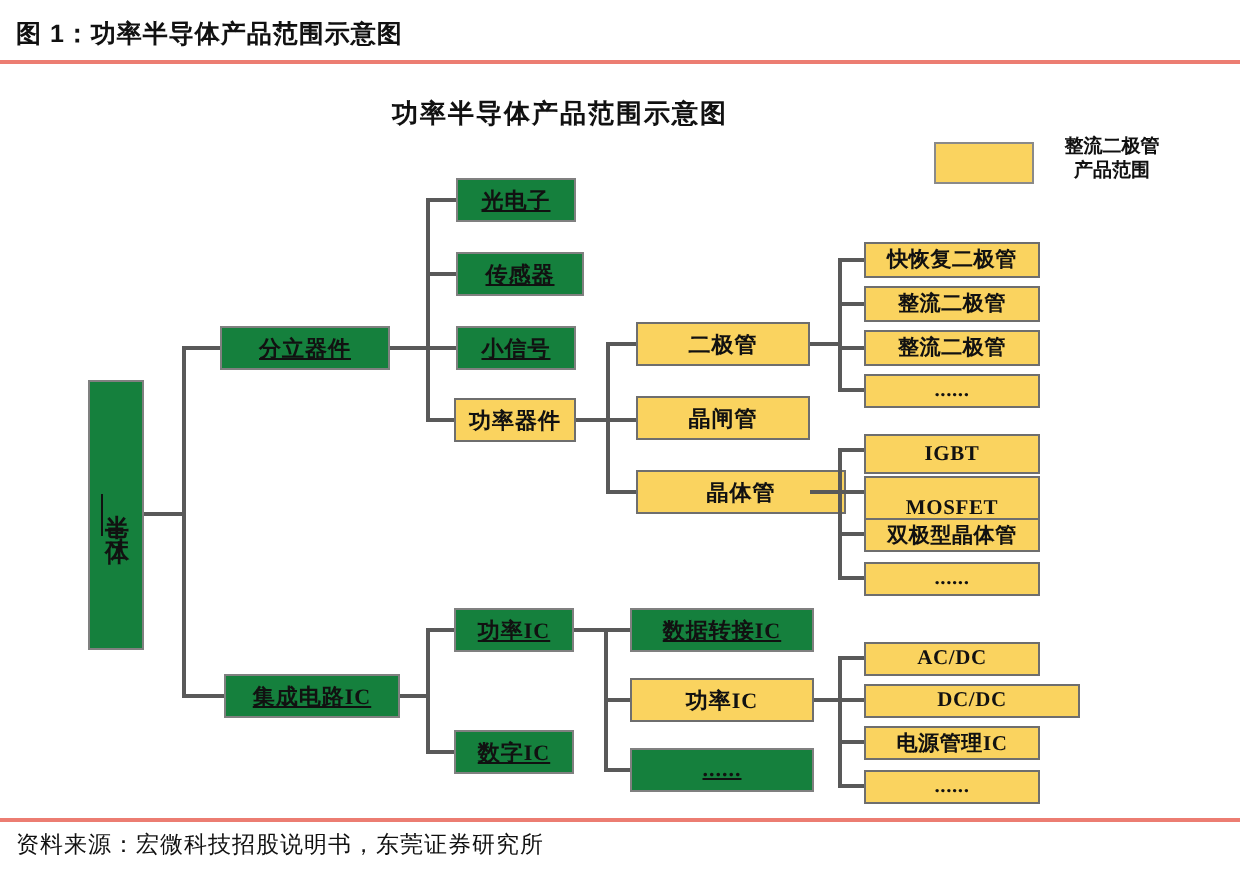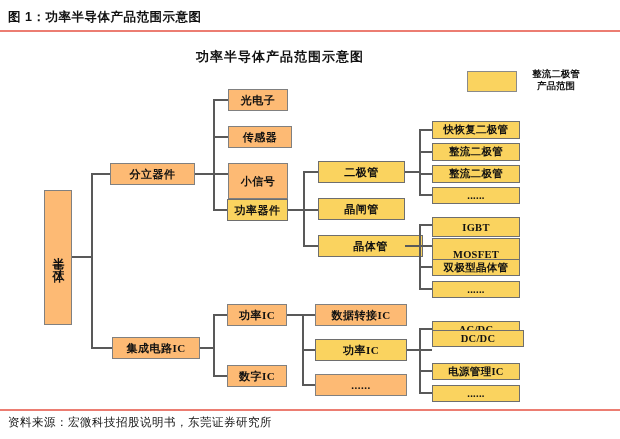--- a/index.html
+++ b/index.html
@@ -13,21 +13,21 @@
   .source{left:8px;top:415px;font-size:11.5px;font-weight:normal;letter-spacing:.5px;}
   .chart-title{left:160px;top:48px;width:240px;text-align:center;
                font-size:13px;font-weight:bold;letter-spacing:1px;}
   .legend-swatch{left:467px;top:71px;width:50px;height:21px;
                  background:#fad35f;border:1px solid #8a8a8a;box-sizing:border-box;}
   .legend-label{left:521px;top:68px;width:70px;text-align:center;
                 font-size:9.5px;font-weight:bold;line-height:12px;}
   .node{position:absolute;display:flex;align-items:center;justify-content:center;
         box-sizing:border-box;font-family:"Liberation Serif",serif;
         font-size:11px;font-weight:600;letter-spacing:.5px;text-align:center;}
-  .gray{background:#fdba74;border:1px solid #808080;}
+  .gray{background:#15803d;border:1px solid #808080;text-decoration:underline;}
   .hl{background:#fad35f;border:1px solid #6e6e6e;}
   .vtext{writing-mode:vertical-rl;text-orientation:upright;letter-spacing:7px;font-size:12px;}
   .sm{font-size:10.5px;letter-spacing:.3px;}
   .ln{position:absolute;background:#595959;}
   .h{height:1.5px;}
   .v{width:1.5px;}
 </style>
 </head>
 <body>
 
@@ -40,21 +40,21 @@
 <div class="abs legend-label">
   <div>整流二极管</div>
   <div>产品范围</div>
 </div>
 
 <div class="node gray vtext" style="left:44px;top:190px;width:28px;height:135px">半导体</div>
 
 <div class="node gray" style="left:110px;top:163px;width:85px;height:22px">分立器件</div>
 <div class="node gray" style="left:228px;top:89px;width:60px;height:22px">光电子</div>
 <div class="node gray" style="left:228px;top:126px;width:64px;height:22px">传感器</div>
-<div class="node gray" style="left:228px;top:163px;width:60px;height:36px">小信号</div>
+<div class="node gray" style="left:228px;top:163px;width:60px;height:22px">小信号</div>
 <div class="node hl" style="left:227px;top:199px;width:61px;height:22px">功率器件</div>
 
 <div class="node hl" style="left:318px;top:161px;width:87px;height:22px">二极管</div>
 <div class="node hl" style="left:318px;top:198px;width:87px;height:22px">晶闸管</div>
 <div class="node hl" style="left:318px;top:235px;width:105px;height:22px">晶体管</div>
 
 <div class="node hl sm" style="left:432px;top:121px;width:88px;height:18px">快恢复二极管</div>
 <div class="node hl sm" style="left:432px;top:143px;width:88px;height:18px">整流二极管</div>
 <div class="node hl sm" style="left:432px;top:165px;width:88px;height:18px">整流二极管</div>
 <div class="node hl sm" style="left:432px;top:187px;width:88px;height:17px">......</div>
@@ -66,21 +66,21 @@
 
 <div class="node gray" style="left:112px;top:337px;width:88px;height:22px">集成电路IC</div>
 <div class="node gray" style="left:227px;top:304px;width:60px;height:22px">功率IC</div>
 <div class="node gray" style="left:227px;top:365px;width:60px;height:22px">数字IC</div>
 
 <div class="node gray" style="left:315px;top:304px;width:92px;height:22px">数据转接IC</div>
 <div class="node hl" style="left:315px;top:339px;width:92px;height:22px">功率IC</div>
 <div class="node gray" style="left:315px;top:374px;width:92px;height:22px">......</div>
 
 <div class="node hl sm" style="left:432px;top:321px;width:88px;height:17px">AC/DC</div>
-<div class="node hl sm" style="left:432px;top:330px;width:92px;height:17px">DC/DC</div>
+<div class="node hl sm" style="left:432px;top:342px;width:108px;height:17px">DC/DC</div>
 <div class="node hl sm" style="left:432px;top:363px;width:88px;height:17px">电源管理IC</div>
 <div class="node hl sm" style="left:432px;top:385px;width:88px;height:17px">......</div>
 
 <i class="ln h" style="left:72px;top:256px;width:19px"></i>
 <i class="ln v" style="left:91px;top:173px;height:176px"></i>
 <i class="ln h" style="left:91px;top:173px;width:19px"></i>
 <i class="ln h" style="left:91px;top:347px;width:21px"></i>
 
 <i class="ln h" style="left:195px;top:173px;width:18px"></i>
 <i class="ln v" style="left:213px;top:99px;height:112px"></i>

